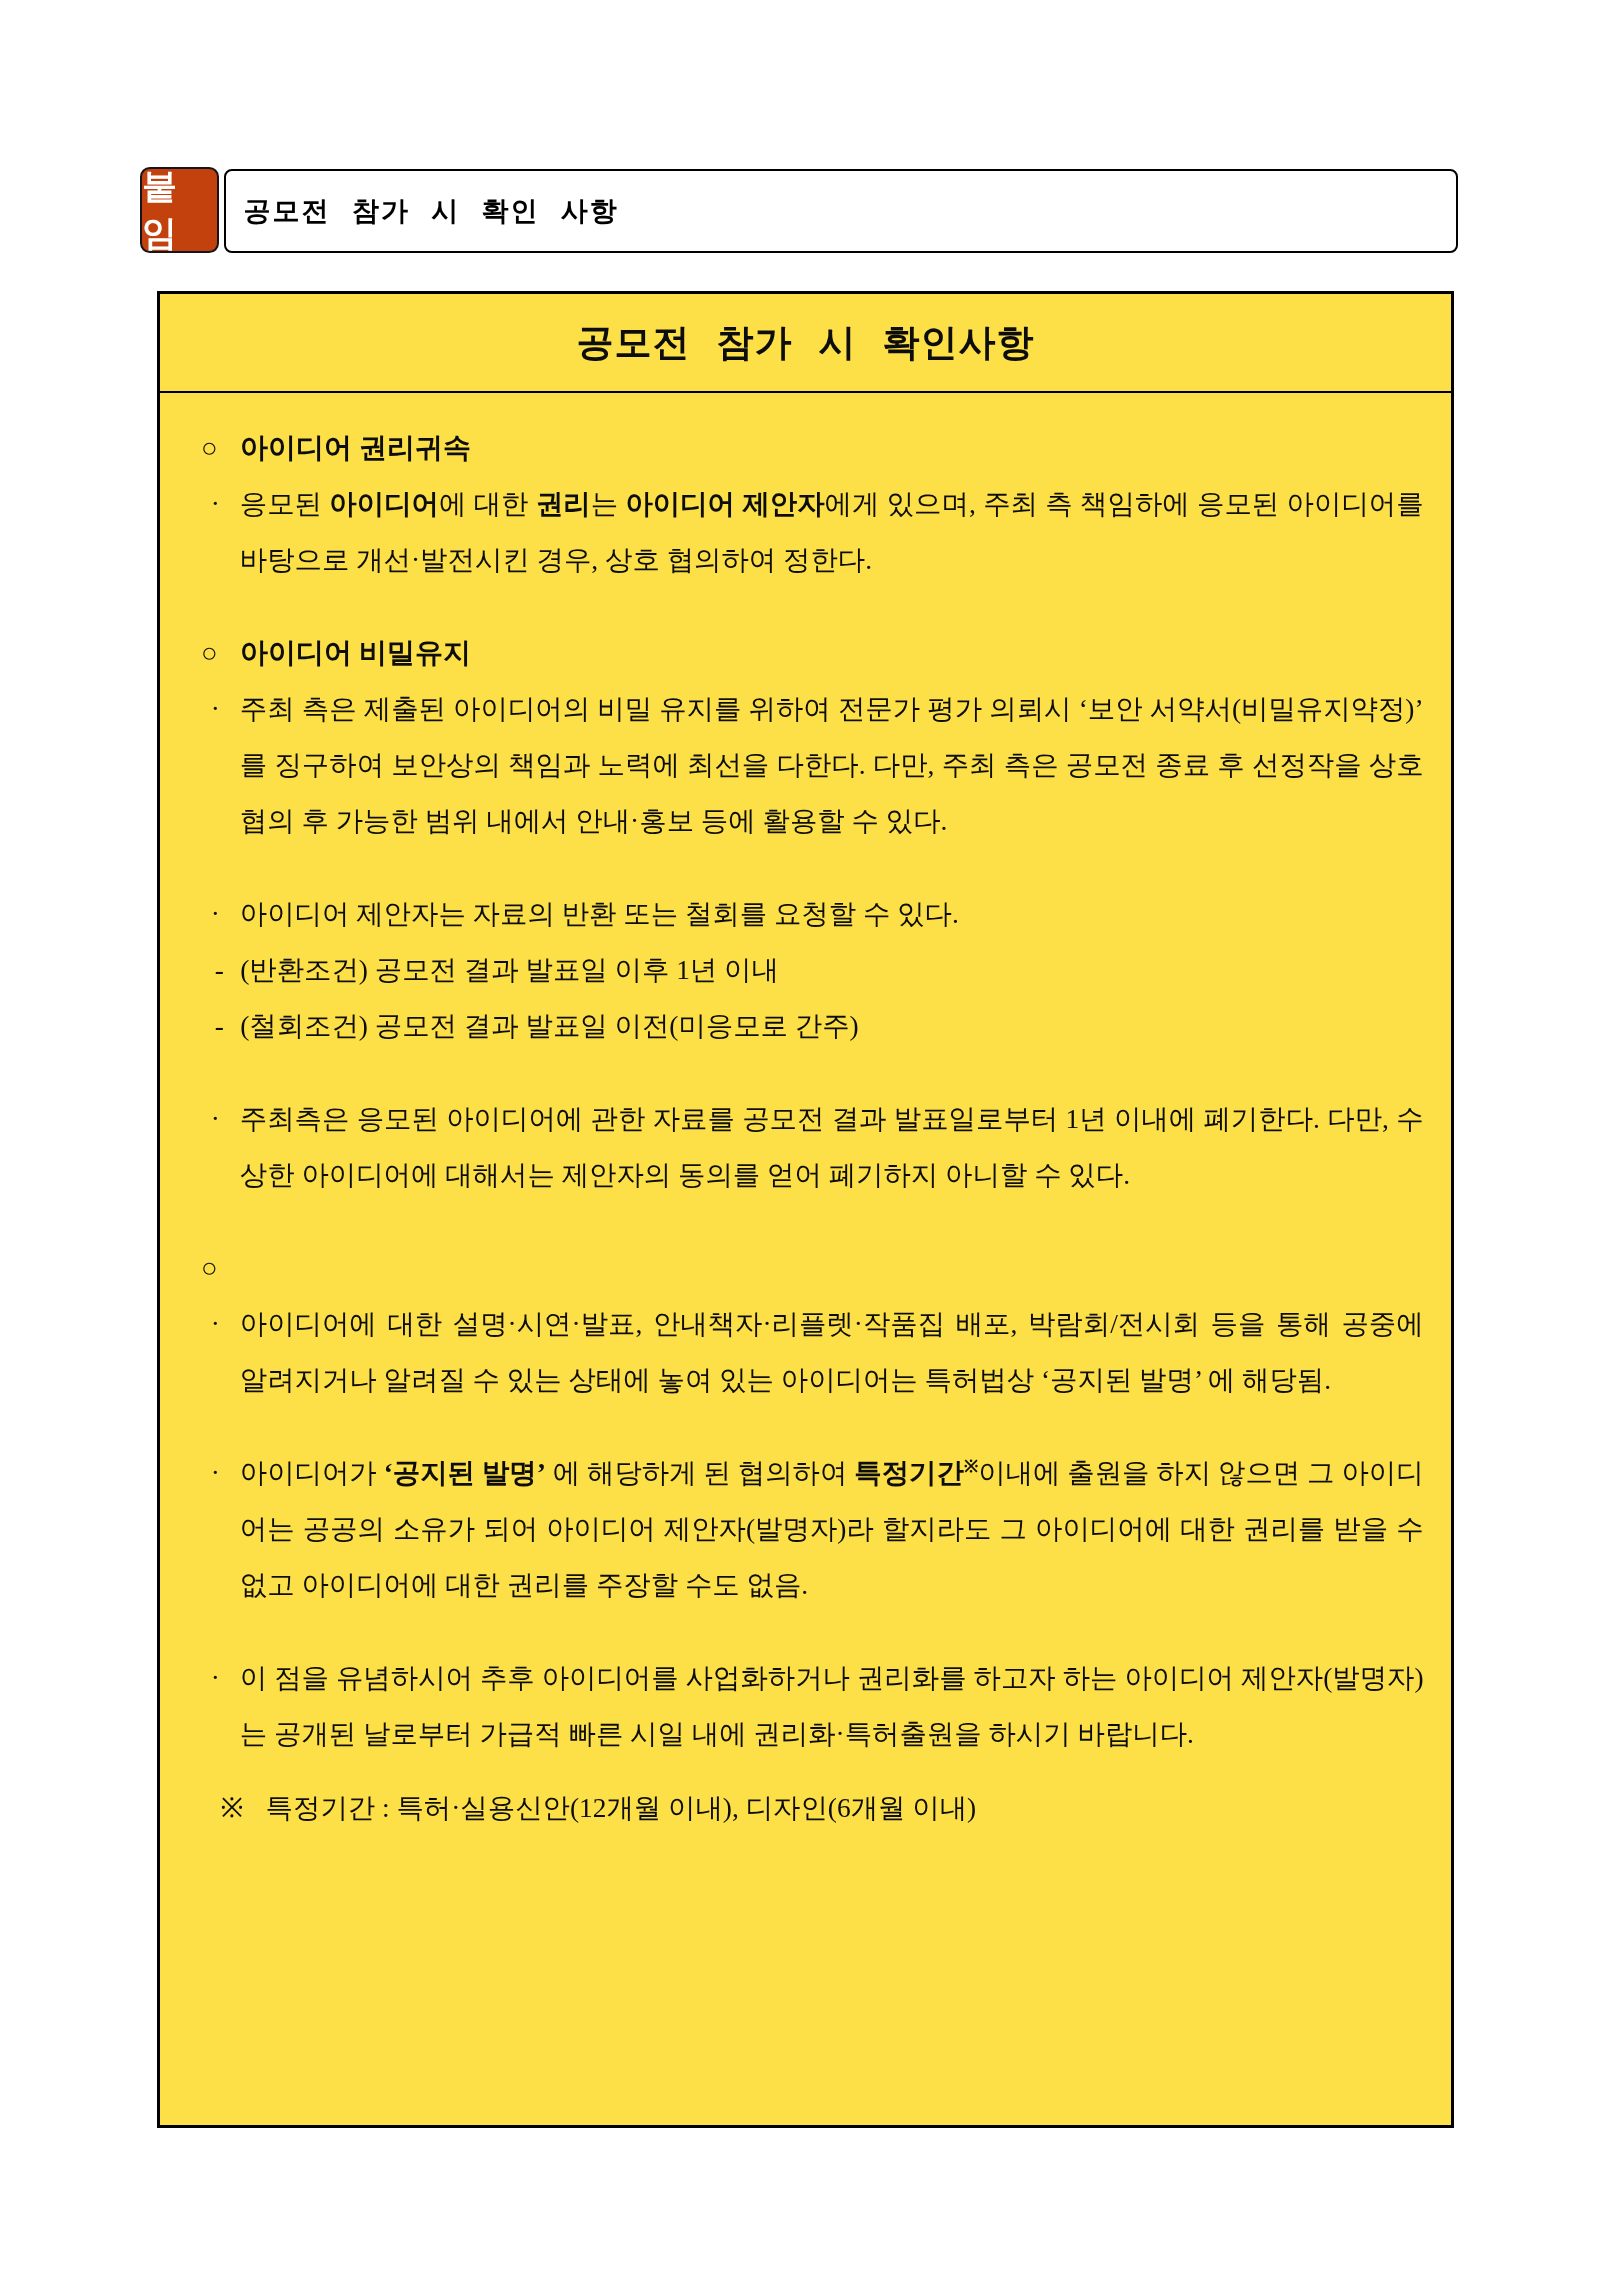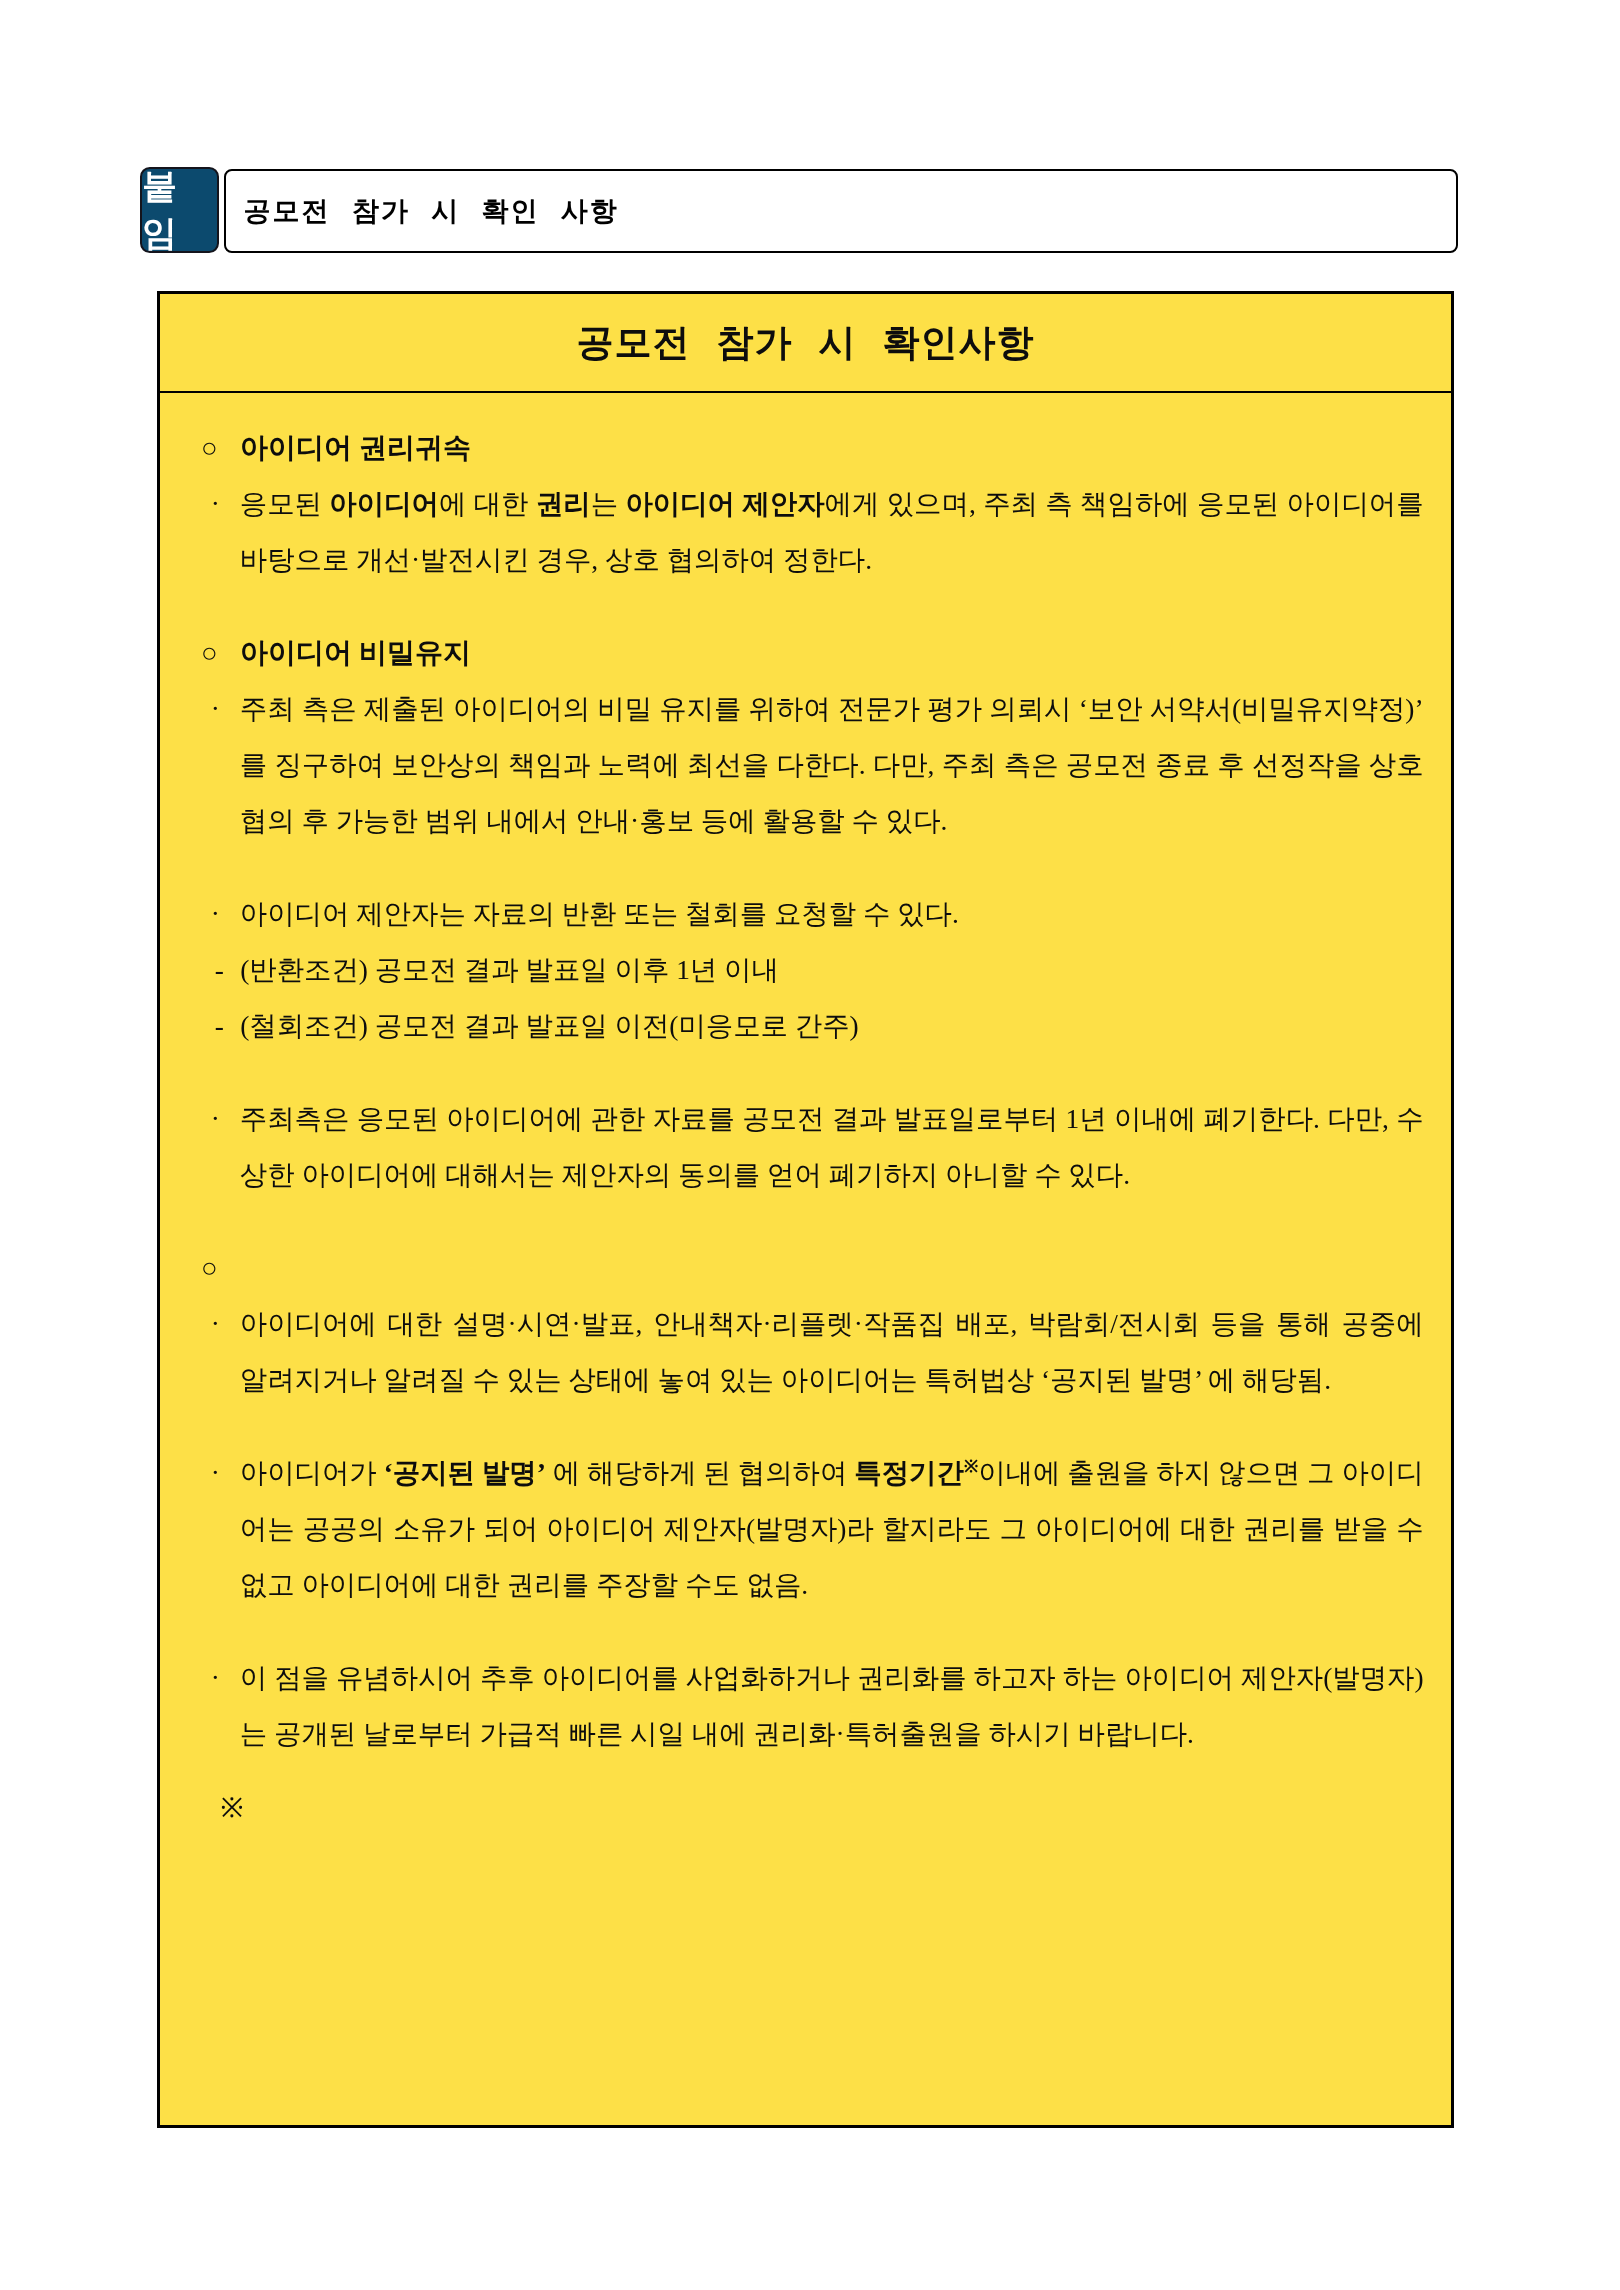--- a/index.html
+++ b/index.html
@@ -3,21 +3,21 @@
 <meta charset="utf-8">
 <style>
   html,body{margin:0;padding:0}
   body{
     width:1620px;height:2291px;background:#ffffff;position:relative;
     font-family:"Liberation Serif","DejaVu Serif",serif;color:#0d0d0d;
   }
   
   .badge{
     position:absolute;left:140px;top:167px;width:79px;height:86px;
-    background:#0c4a6e;border:2.9px solid #14141c;border-radius:9.8px;
+    background:#c2410c;border:2.9px solid #14141c;border-radius:9.8px;
     display:flex;align-items:center;justify-content:center;
     color:#ffffff;font-weight:bold;font-size:35px;letter-spacing:2px;
     font-family:"Liberation Sans","DejaVu Sans",sans-serif;box-sizing:border-box;
   }
   
   .hdr-box{
     position:absolute;left:224px;top:169px;width:1234px;height:84px;
     border:2px solid #000;border-radius:7.8px;box-sizing:border-box;
     display:flex;align-items:center;padding-left:17.6px;
     font-family:"Liberation Sans","DejaVu Sans",sans-serif;
@@ -118,17 +118,18 @@
         <div class="text"><span>아이디어가 </span><span class="b">‘공지된 발명’</span><span> 에 해당하게 된 협의하여 </span><span class="b">특정기간</span><span class="sup">※</span><span>이내에 출원을 하지 않으면 그 아이디어는 공공의 소유가 되어 아이디어 제안자(발명자)라 할지라도 그 아이디어에 대한 권리를 받을 수 없고 아이디어에 대한 권리를 주장할 수도 없음.</span></div>
       </div>
       <div class="item bullet mt">
         <span class="marker">·</span>
         <div class="text"><span>이 점을 유념하시어 추후 아이디어를 사업화하거나 권리화를 하고자 하는 아이디어 제안자(발명자)는 공개된 날로부터 가급적 빠른 시일 내에 권리화·특허출원을 하시기 바랍니다.</span></div>
       </div>
     </div>
 
     <div class="footnote">
       <span class="fn-marker">※</span>
+      <div class="text">특정기간 : 특허·실용신안(12개월 이내), 디자인(6개월 이내)</div>
     </div>
 
   </div>
 </div>
 
 
 </body></html>

